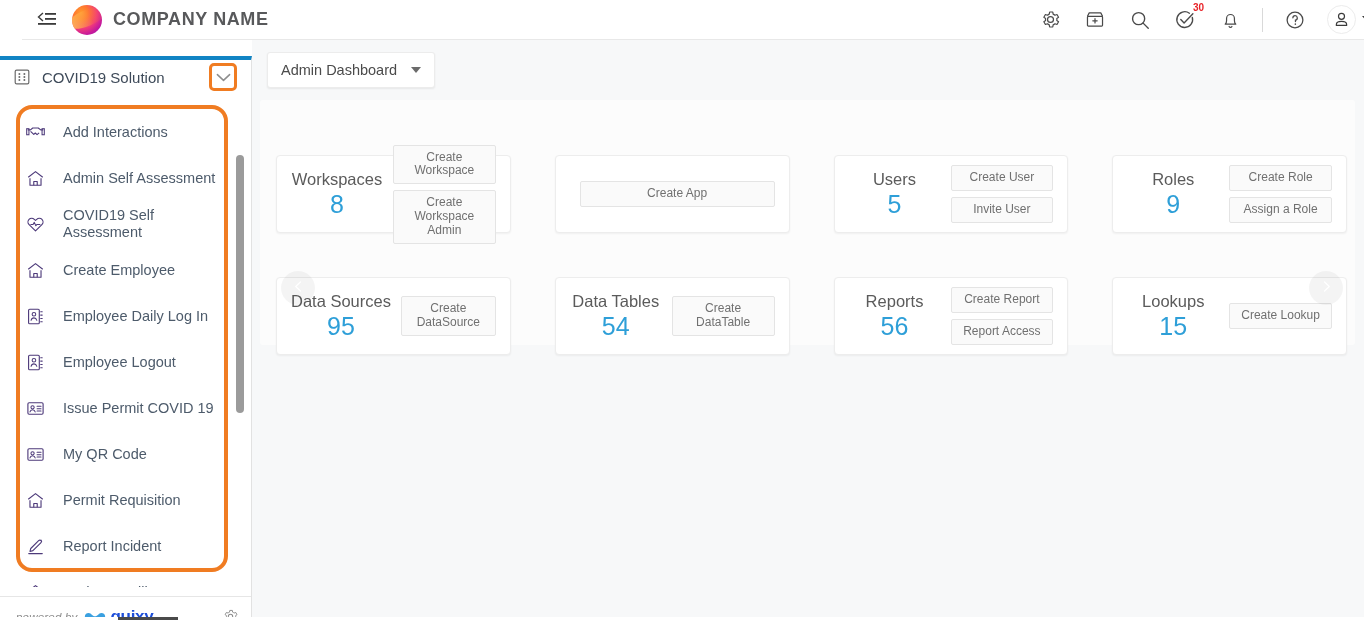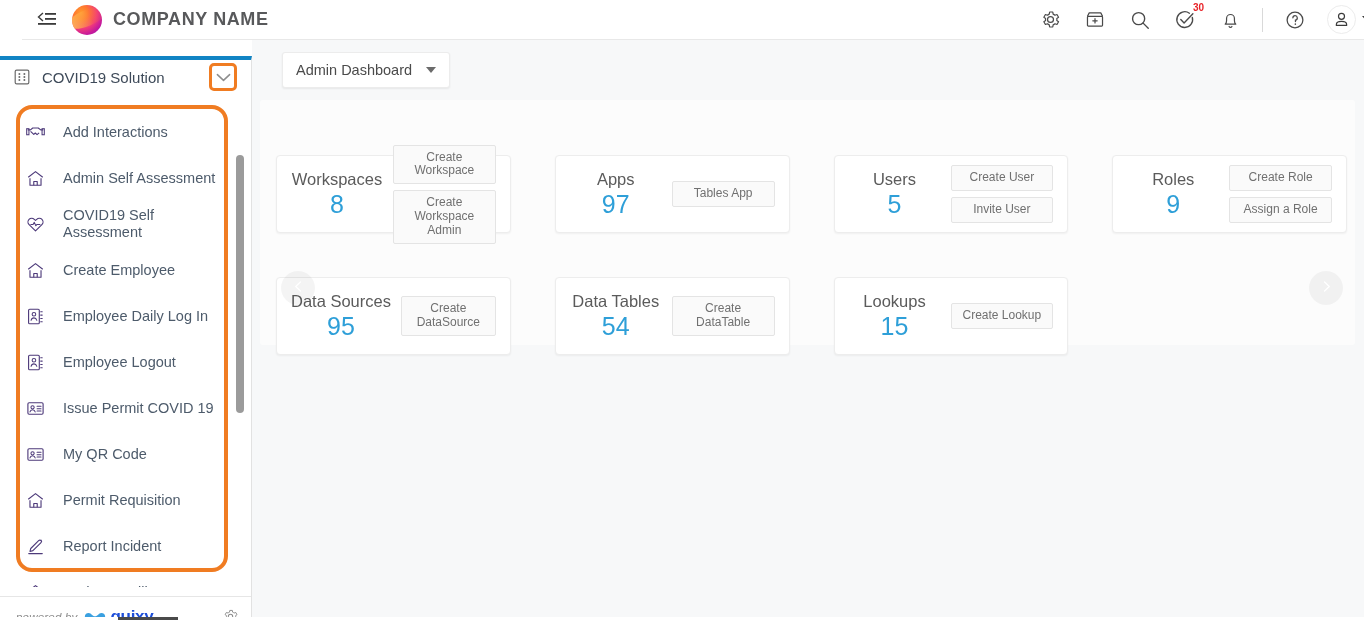--- a/index.html
+++ b/index.html
@@ -146,21 +146,21 @@
   }
   .footer-gear { margin-left: auto; color: #8d8d8d; cursor: pointer; display: flex; }
 
   
   .main {
     position: absolute; top: 40px; left: 252px;
     width: 1112px; height: 580px;
     background: #f7f8f9;
   }
   .dash-select {
-    position: absolute; top: 12px; left: 30px;
+    position: absolute; top: 12px; left: 15px;
     min-width: 155px; height: 36px;
     background: #ffffff; border: 1px solid #ececec; border-radius: 3px;
     box-shadow: 0 1px 2px rgba(0,0,0,.07);
     display: flex; align-items: center; padding: 0 13px;
     cursor: pointer;
   }
   .dash-select-label { font-size: 14.5px; color: #4b4b4b; }
   .dash-caret {
     margin-left: 14px; width: 0; height: 0;
     border-left: 5px solid transparent; border-right: 5px solid transparent;
@@ -496,26 +496,22 @@
           <div class="card-title">Workspaces</div>
           <div class="card-value">8</div>
         </div>
         <div class="card-actions">
           <button class="card-btn">Create Workspace</button>
           <button class="card-btn">Create Workspace Admin</button>
         </div>
       </div>
 
       <div class="card">
-        <div class="card-stat">
-          <div class="card-title">Apps</div>
-          <div class="card-value">97</div>
-        </div>
-        <div class="card-actions">
-          <button class="card-btn">Tables App</button>
+        <div class="card-actions">
+          <button class="card-btn">Create App</button>
         </div>
       </div>
 
       <div class="card">
         <div class="card-stat">
           <div class="card-title">Users</div>
           <div class="card-value">5</div>
         </div>
         <div class="card-actions">
           <button class="card-btn">Create User</button>
@@ -547,20 +543,30 @@
       <div class="card">
         <div class="card-stat">
           <div class="card-title">Data Tables</div>
           <div class="card-value">54</div>
         </div>
         <div class="card-actions">
           <button class="card-btn">Create DataTable</button>
         </div>
       </div>
 
+      <div class="card">
+        <div class="card-stat">
+          <div class="card-title">Reports</div>
+          <div class="card-value">56</div>
+        </div>
+        <div class="card-actions">
+          <button class="card-btn">Create Report</button>
+          <button class="card-btn">Report Access</button>
+        </div>
+      </div>
 
       <div class="card">
         <div class="card-stat">
           <div class="card-title">Lookups</div>
           <div class="card-value">15</div>
         </div>
         <div class="card-actions">
           <button class="card-btn">Create Lookup</button>
         </div>
       </div>

